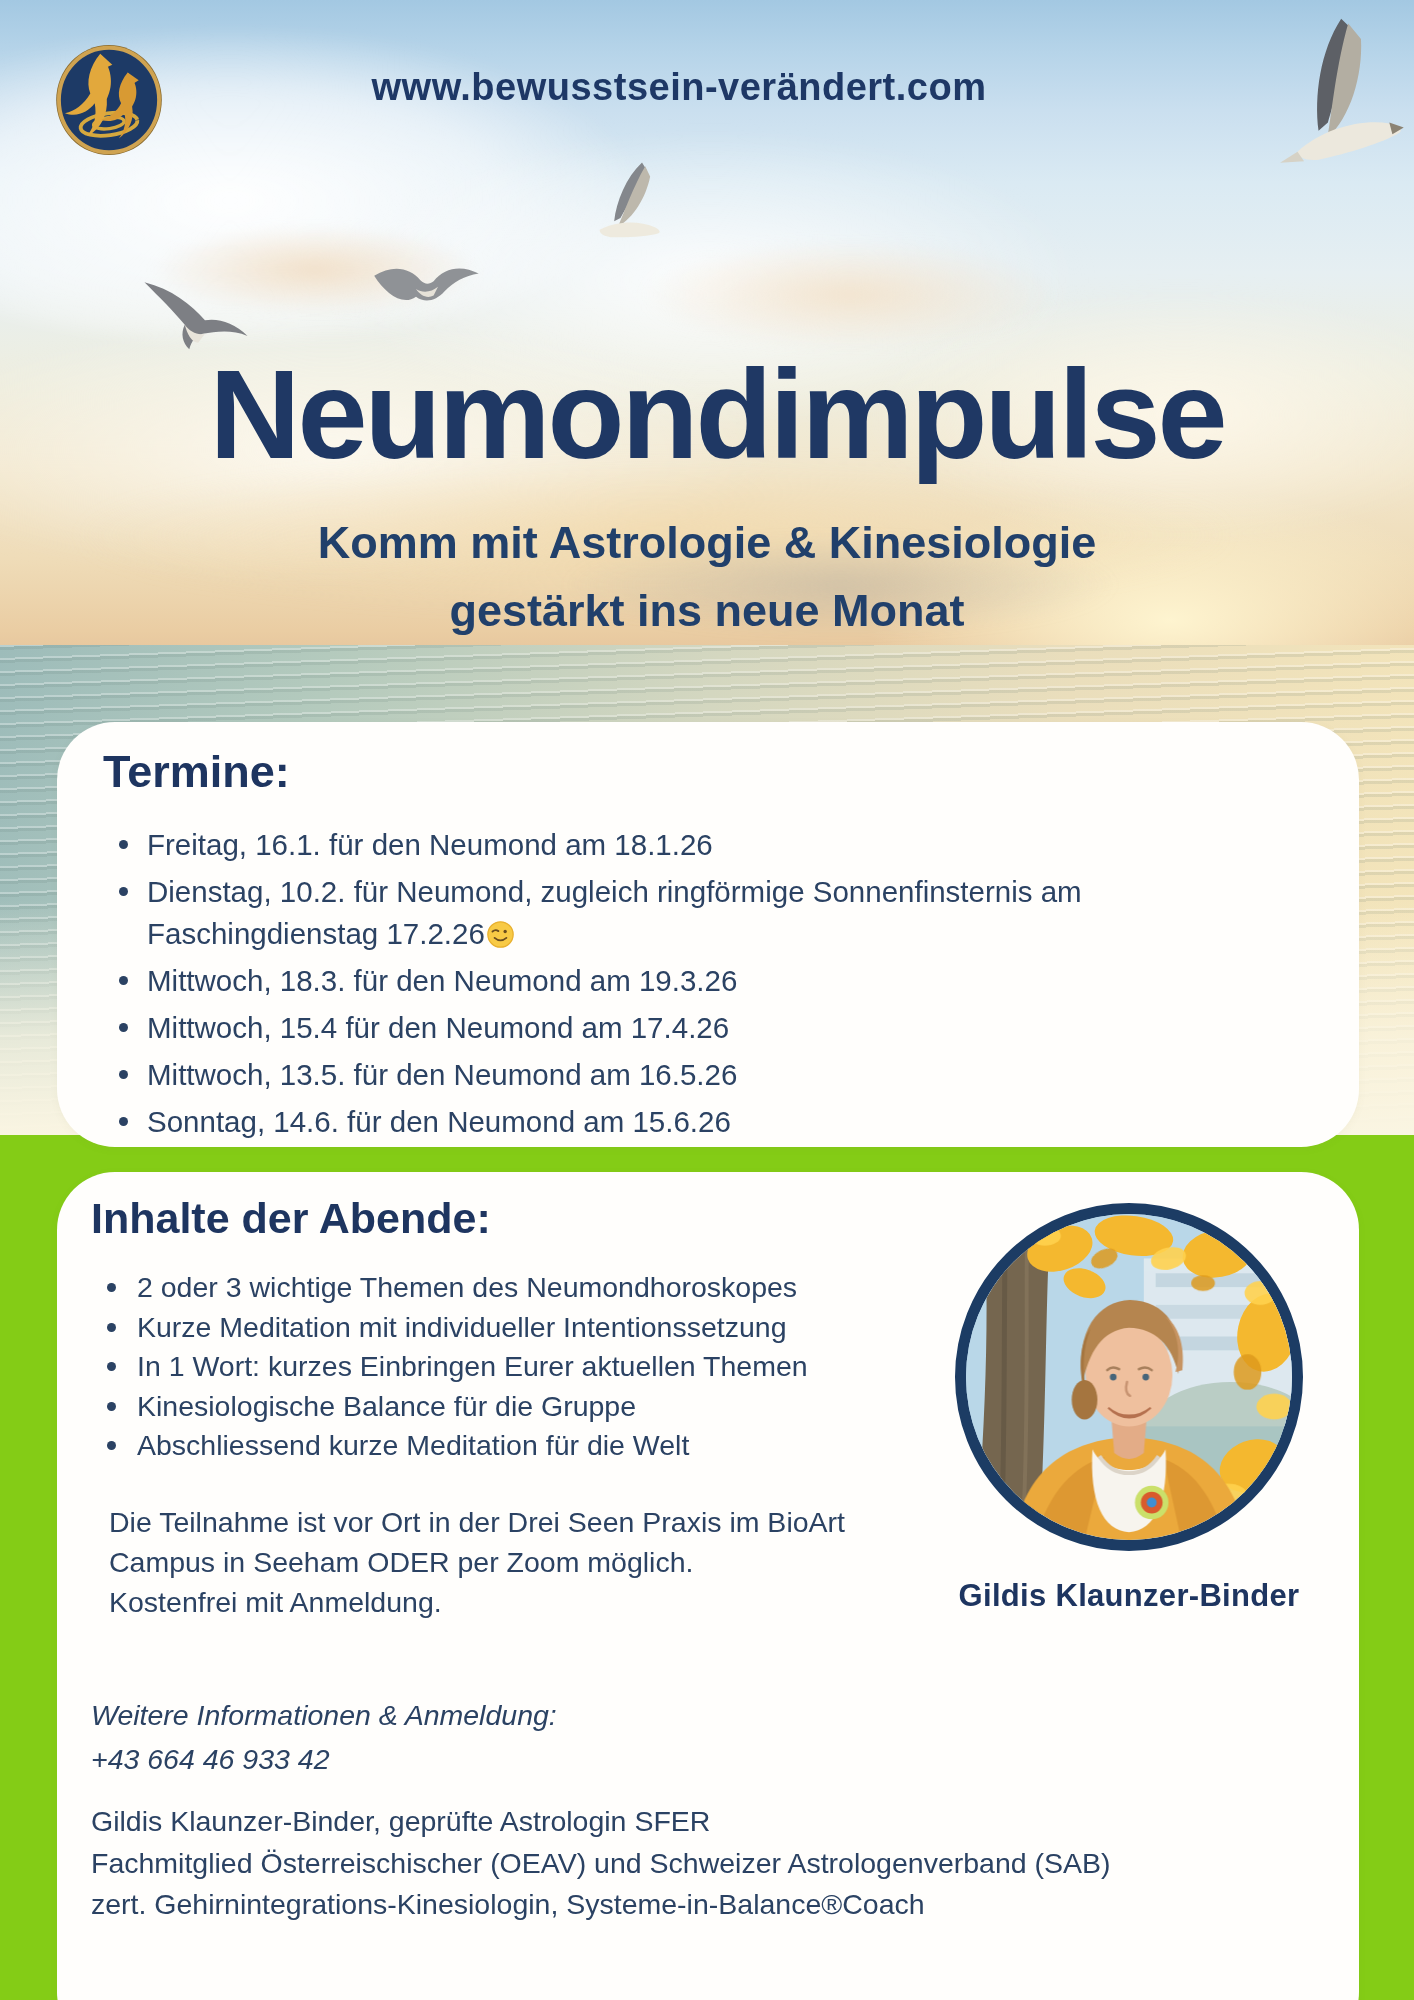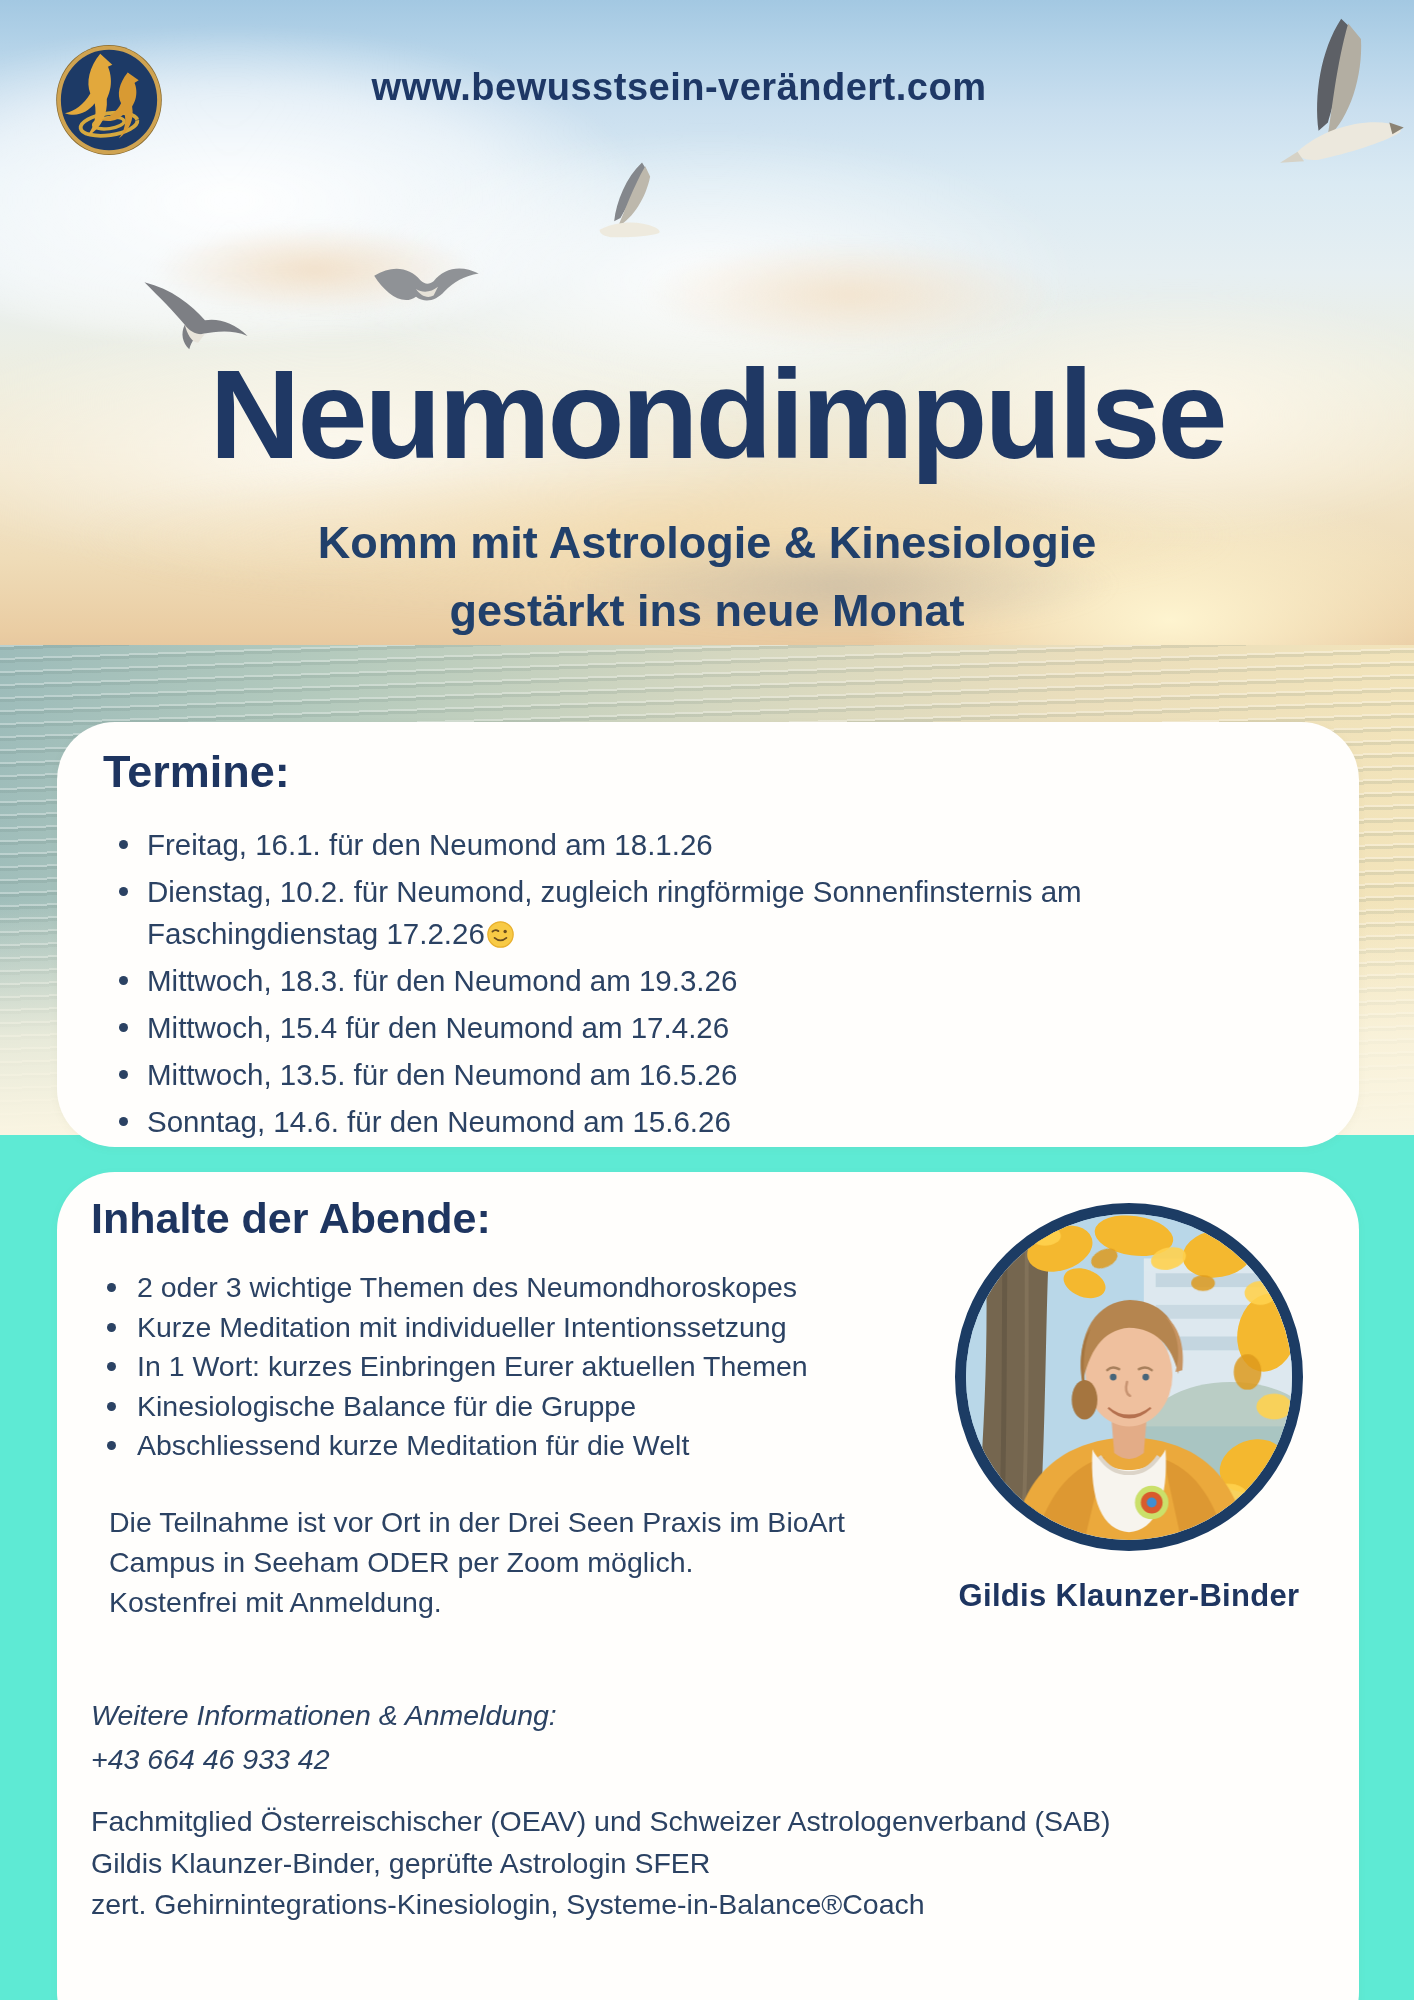--- a/index.html
+++ b/index.html
@@ -1,20 +1,20 @@
 <!DOCTYPE html>
 <html><head>
 <meta charset="utf-8">
 <style>
   * { margin:0; padding:0; box-sizing:border-box; }
   html,body { background:#e8e4d4; }
   .page {
     position:relative; width:1414px; height:2000px; overflow:hidden;
     font-family:"Liberation Sans", sans-serif; color:#27405f;
-    background:#5eead4; margin:0 auto;
+    background:#84cc16; margin:0 auto;
   }
   
   .sky {
     position:absolute; left:0; top:0; width:1414px; height:650px;
     background:
       radial-gradient(ellipse 430px 190px at 1170px 620px, rgba(255,246,210,.95), rgba(255,246,210,0) 70%),
       linear-gradient(180deg,#a3c8e2 0%,#b6d4e9 8%,#cadfef 17%,#daeaf3 28%,#e6eff2 42%,#eeeee0 58%,#f2e7cd 72%,#efdcb8 86%,#eacda3 97%,#e7c79e 100%);
   }
   .sea {
     position:absolute; left:0; top:645px; width:1414px; height:490px;
@@ -172,22 +172,22 @@
       <div>Campus in Seeham ODER per Zoom möglich.</div>
       <div>Kostenfrei mit Anmeldung.</div>
     </div>
 
     <div class="contact">
       <div>Weitere Informationen &amp; Anmeldung:</div>
       <div>+43 664 46 933 42</div>
     </div>
 
     <div class="creds">
+      <div>Gildis Klaunzer-Binder, geprüfte Astrologin SFER</div>
       <div>Fachmitglied Österreischischer (OEAV) und Schweizer Astrologenverband (SAB)</div>
-      <div>Gildis Klaunzer-Binder, geprüfte Astrologin SFER</div>
       <div>zert. Gehirnintegrations-Kinesiologin, Systeme-in-Balance®Coach</div>
     </div>
 
     <div class="person">
       <div class="photo-ring">
         <svg viewBox="0 0 330 330">
           <rect x="0" y="0" width="330" height="330" fill="#b9d7e8"></rect>
 
           <g opacity="0.85">
             <rect x="180" y="45" width="150" height="170" fill="#e3ecf0"></rect>

